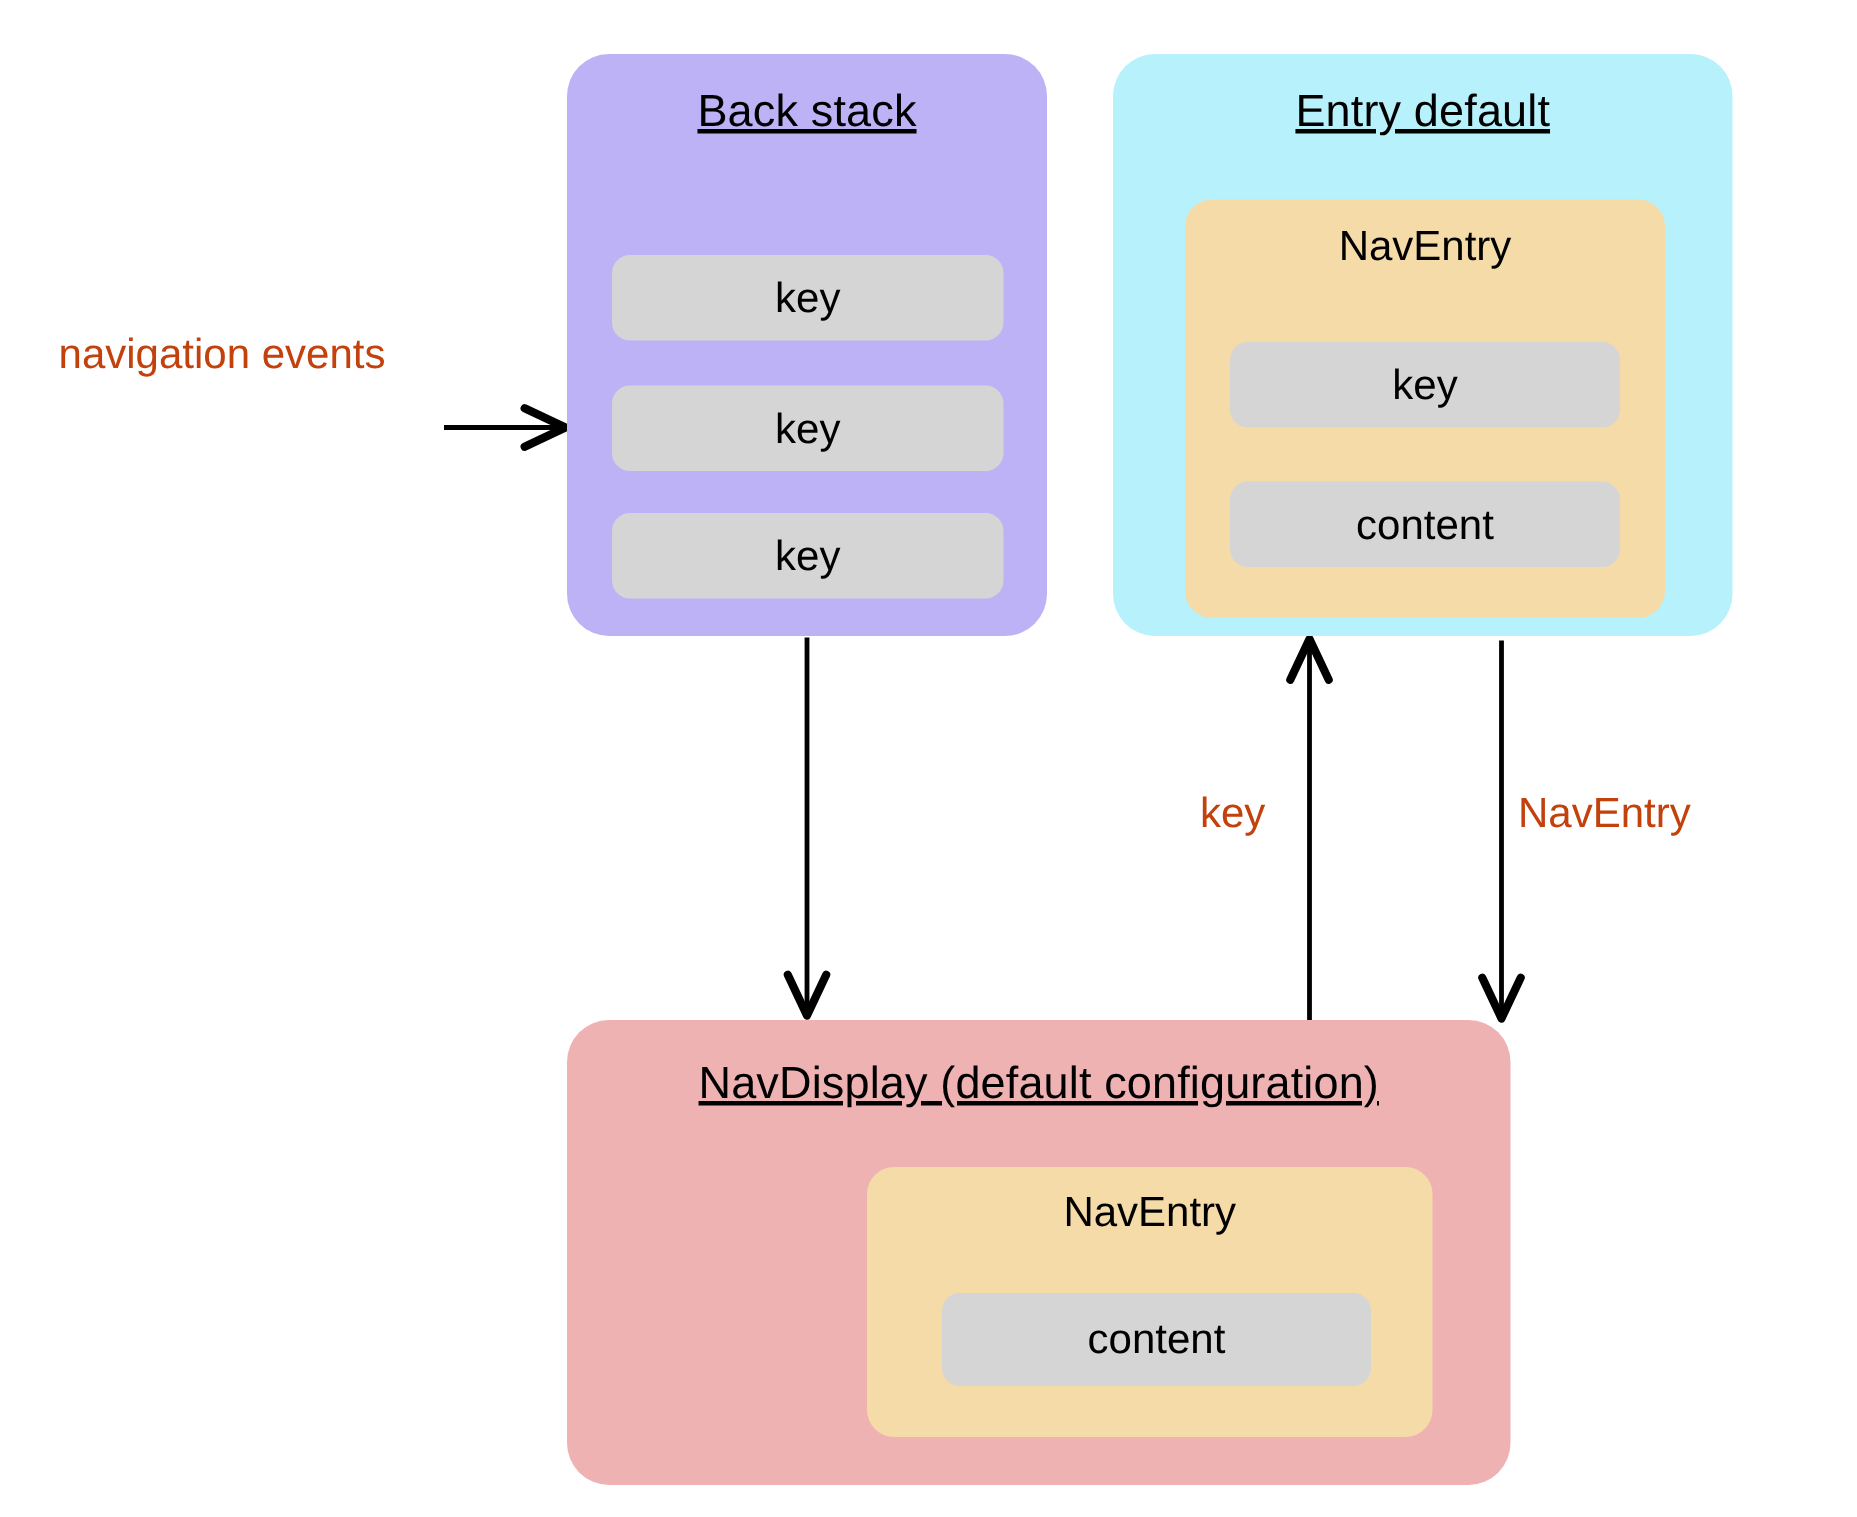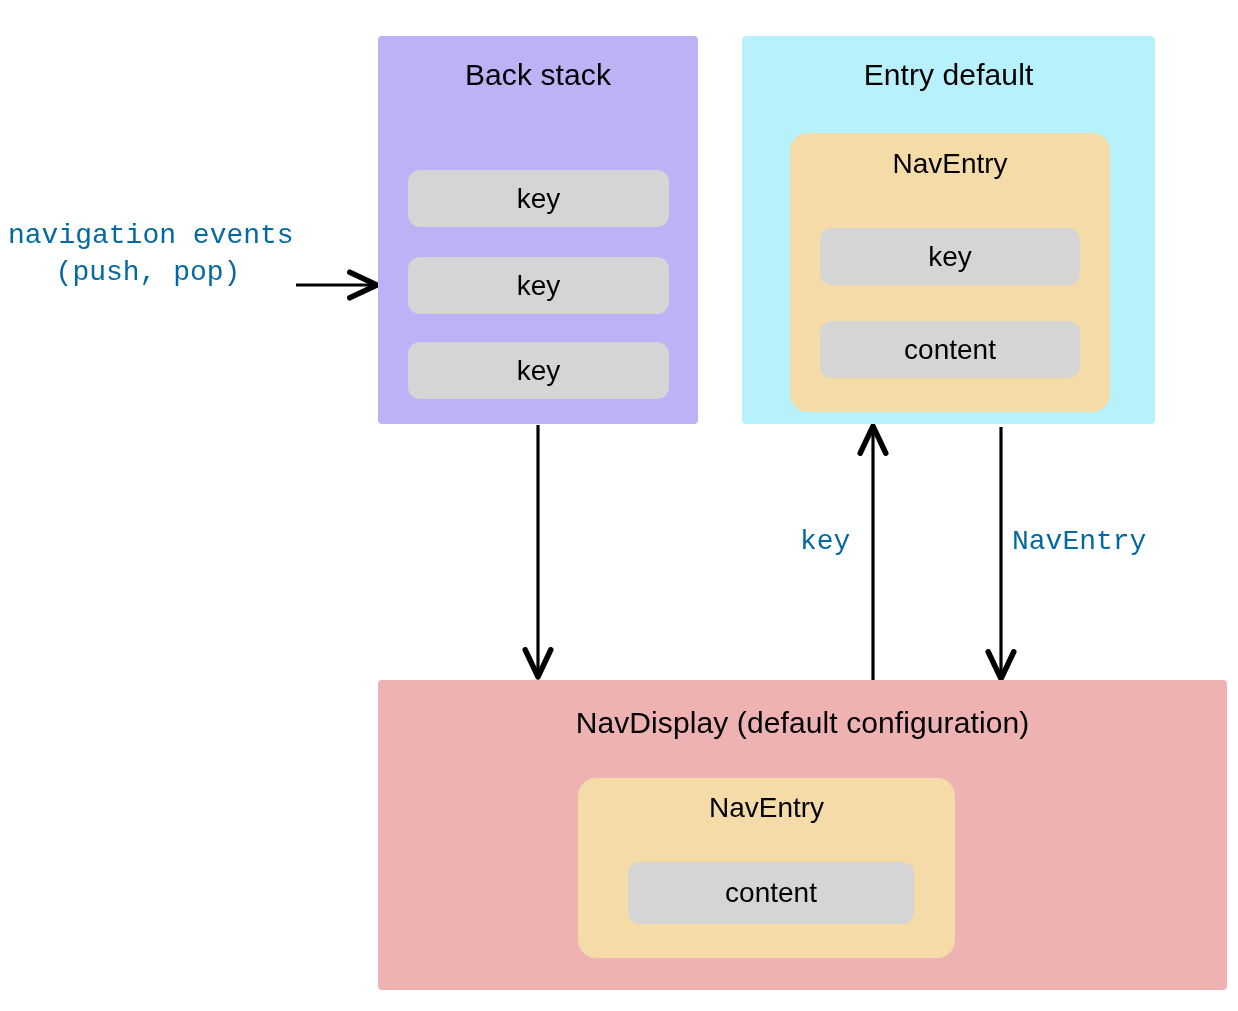--- a/index.html
+++ b/index.html
@@ -25,21 +25,22 @@
     top: 0;
     width: 1238px;
     height: 1011px;
     pointer-events: none;
   }
 
   
   .panel {
     position: absolute;
     box-sizing: border-box;
-    border-radius: 4px;
+    border-radius: 28px;
+    text-decoration: underline;
   }
   .panel-title {
     text-align: center;
     font-size: 30px;
     line-height: 1.15;
     letter-spacing: 0.1px;
     color: #000;
     white-space: nowrap;
   }
 
@@ -55,21 +56,21 @@
     left: 742px;
     top: 36px;
     width: 413px;
     height: 388px;
     background: #B7F1FB;
     padding-top: 22px;
   }
   #nav-display {
     left: 378px;
     top: 680px;
-    width: 849px;
+    width: 629px;
     height: 310px;
     background: #EFB2B2;
     padding-top: 26px;
   }
 
   
   .nav-entry {
     position: absolute;
     box-sizing: border-box;
     background: #F5DBA8;
@@ -132,23 +133,22 @@
     top: 862px;
     width: 286px;
     height: 62px;
   }
 
   
   .free-label {
     position: absolute;
     font-size: 28px;
     line-height: 1.32;
-    color: #0369a1;
-    white-space: nowrap;
-    font-family: Liberation Mono, monospace;
+    color: #c2410c;
+    white-space: nowrap;
   }
   #nav-events-label {
     left: 8px;
     top: 218px;
     width: 280px;
     text-align: center;
   }
   #arrow-label-key {
     left: 800px;
     top: 524px;
@@ -182,21 +182,20 @@
       <line x1="873" y1="682" x2="873" y2="427" stroke="#000" stroke-width="3.2" marker-end="url(#ah)"></line>
     </g>
 
     <g>
       <line x1="1001" y1="427" x2="1001" y2="678" stroke="#000" stroke-width="3.2" marker-end="url(#ah)"></line>
     </g>
   </svg>
 
   <div class="free-label" id="nav-events-label">
     <div>navigation events</div>
-    <div>(push, pop)</div>
   </div>
 
   <div class="panel" id="back-stack">
     <div class="panel-title">Back stack</div>
   </div>
   <div class="pill stack-pill" id="stack-pill-0">key</div>
   <div class="pill stack-pill" id="stack-pill-1">key</div>
   <div class="pill stack-pill" id="stack-pill-2">key</div>
 
   <div class="panel" id="entry-provider">

